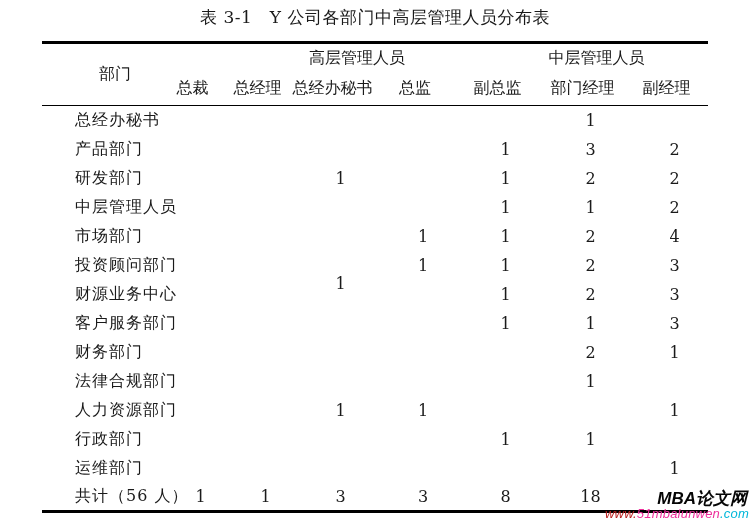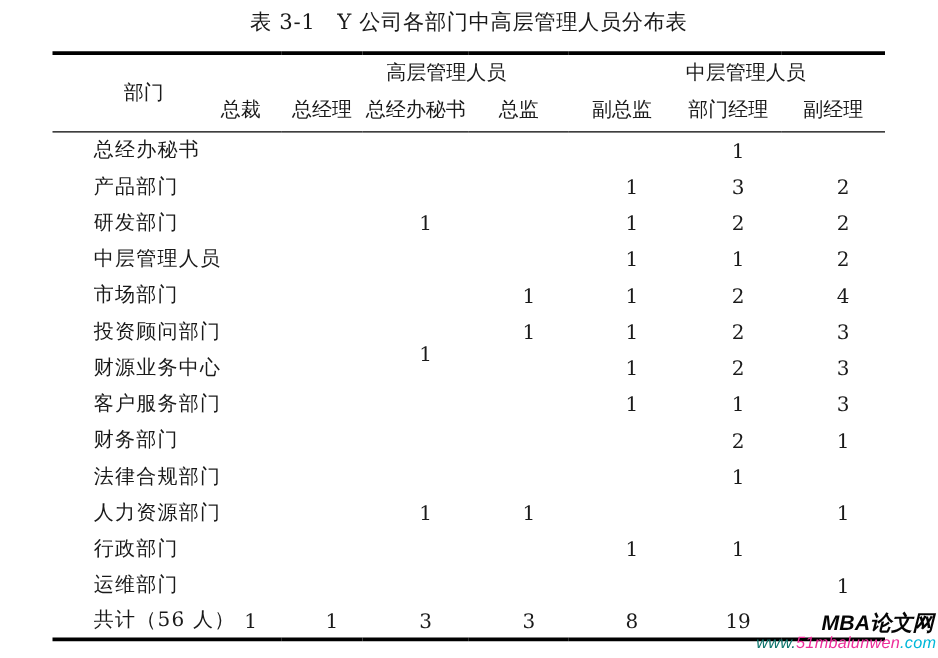--- a/index.html
+++ b/index.html
@@ -46,21 +46,21 @@
     font-family:"Liberation Sans","DejaVu Sans",sans-serif;
     font-weight:bold; font-style:italic; font-size:17px; color:#050505;
     white-space:nowrap;
   }
   .wm-url {
     position:absolute; top:506px; right:1px; z-index:5;
     font-family:"Liberation Sans","DejaVu Sans",sans-serif;
     font-style:italic; font-size:13px; letter-spacing:0.2px;
     white-space:nowrap;
   }
-  .wm-url .u-www { color:#0f766e; }
+  .wm-url .u-www { color:#b91c1c; }
   .wm-url .u-dom { color:#ee2f9b; }
   .wm-url .u-tld { color:#00b7d9; }
 </style>
 </head>
 <body>
 
 <div class="page">
 
   <div class="title">表 3-1　Y 公司各部门中高层管理人员分布表</div>
 
@@ -224,21 +224,21 @@
         <td class="num"></td>
         <td class="num">1</td>
       </tr>
       <tr>
         <td class="dept">共计（56 人）</td>
         <td class="num">1</td>
         <td class="num">1</td>
         <td class="num">3</td>
         <td class="num">3</td>
         <td class="num">8</td>
-        <td class="num">19</td>
+        <td class="num">18</td>
         <td class="num"></td>
       </tr>
     </tbody>
   </table>
 
   <div class="wm-brand">MBA论文网</div>
   <div class="wm-url"><span class="u-www">www.</span><span class="u-dom">51mbalunwen</span><span class="u-tld">.com</span></div>
 
 </div>
 

